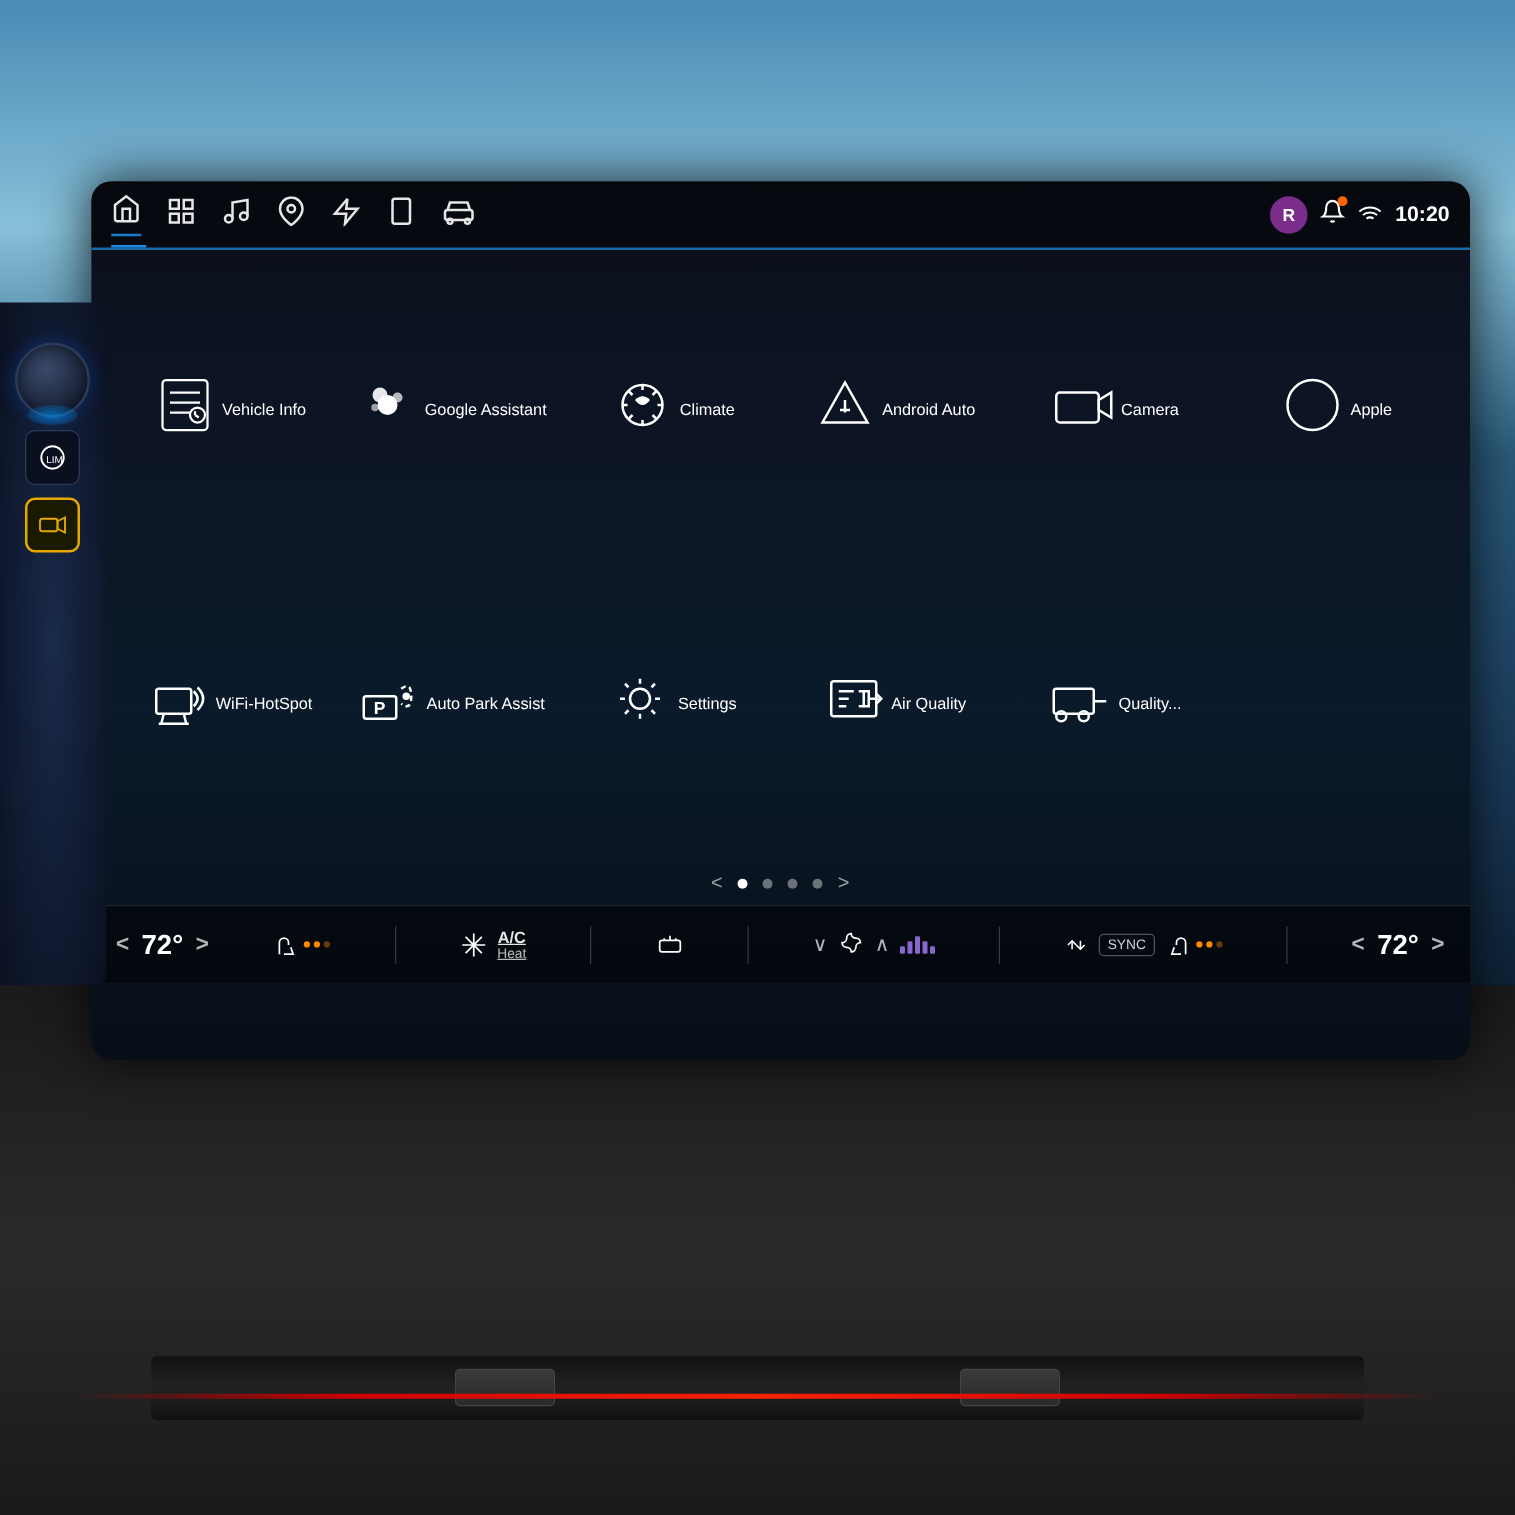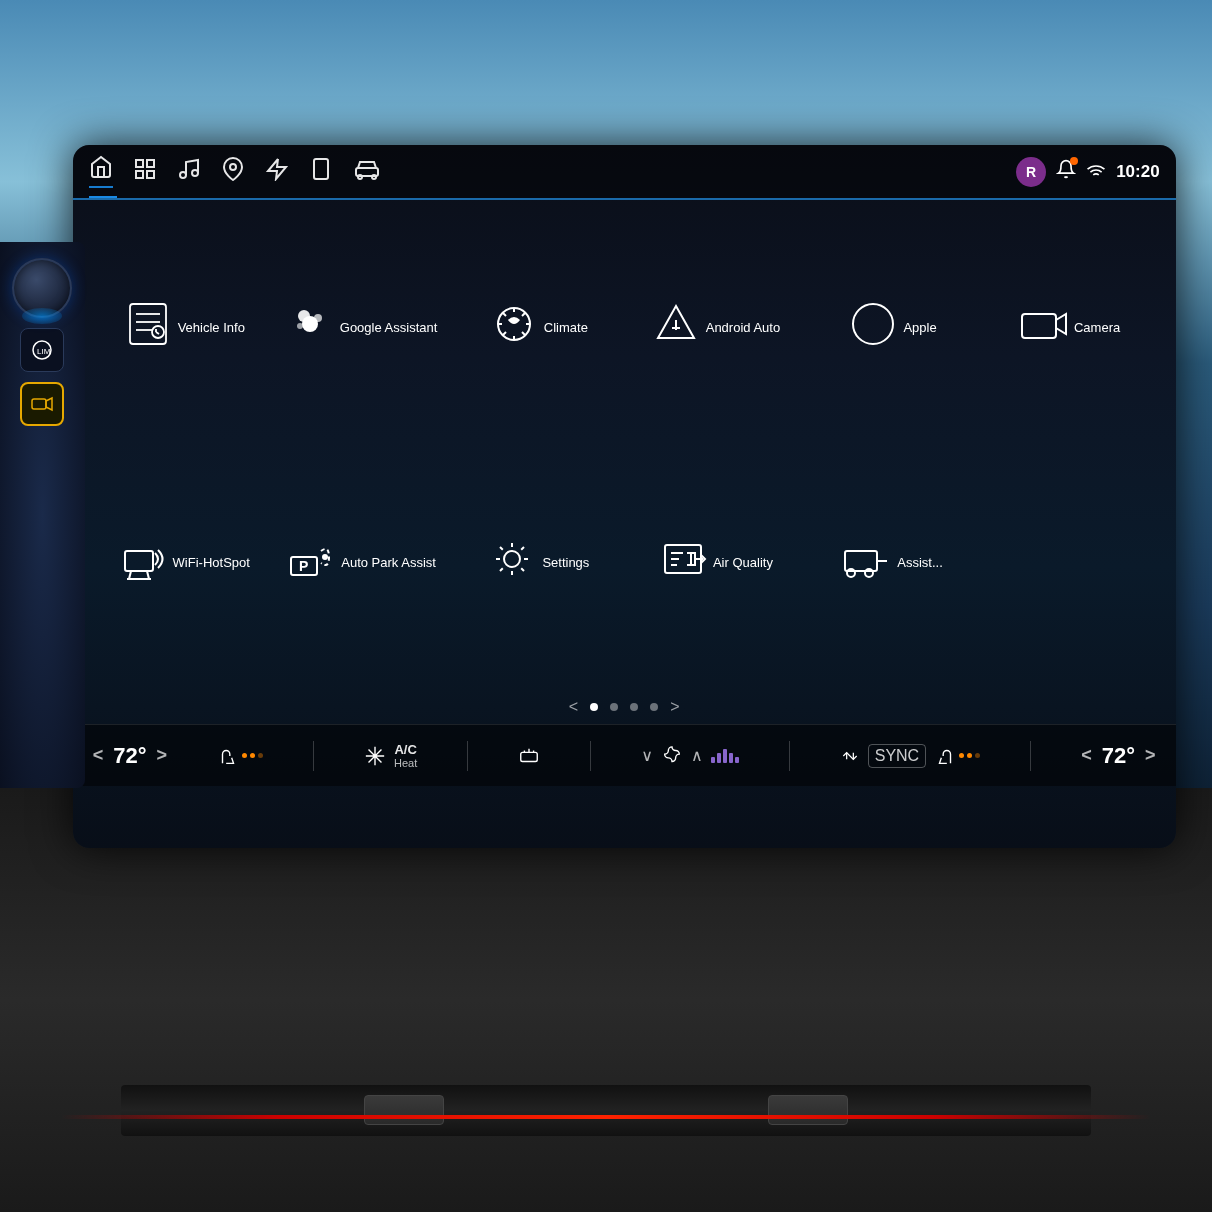--- a/index.html
+++ b/index.html
@@ -70,21 +70,21 @@
       position: absolute;
       left: 0; top: 20%;
       width: 7%; height: 45%;
       background: radial-gradient(ellipse at center, #1a2a4a 0%, #0a1020 100%);
       border-radius: 0 8px 8px 0;
       z-index: 5;
       display: flex;
       flex-direction: column;
       align-items: center;
       justify-content: flex-start;
-      padding-top: 16px;
+      padding-top: 32px;
       gap: 10px;
     }
 
     .knob {
       width: 60px; height: 60px;
       border-radius: 50%;
       background: radial-gradient(circle at 40% 35%, #3a4a6a, #0a1020);
       border: 2px solid #2a3a5a;
       position: relative;
       box-shadow: 0 0 15px rgba(0,100,255,0.3), inset 0 0 10px rgba(0,0,0,0.5);
@@ -289,21 +289,21 @@
       gap: 2px;
       align-items: flex-end;
     }
     .fan-bar {
       width: 4px;
       background: #8866cc;
       border-radius: 1px;
     }
 
     .sync-btn {
-      font-size: 16px;
+      font-size: 11px;
       color: rgba(255,255,255,0.8);
       border: 1px solid rgba(255,255,255,0.3);
       padding: 2px 6px;
       border-radius: 4px;
     }
 
     .seat-heat {
       display: flex;
       gap: 3px;
       align-items: center;
@@ -480,37 +480,37 @@
         <div class="app-icon">
           <svg width="52" height="52" viewBox="0 0 52 52" fill="none" stroke="white" stroke-width="2">
             <polygon points="26,8 44,40 8,40"></polygon>
             <line x1="26" y1="22" x2="26" y2="32"></line>
             <line x1="22" y1="30" x2="30" y2="30"></line>
           </svg>
         </div>
         <span class="app-label">Android Auto</span>
       </div>
 
-      <div class="app-item partial">
-        <div class="app-icon">
-          <svg width="52" height="52" viewBox="0 0 52 52" fill="none" stroke="white" stroke-width="2">
-            <circle cx="26" cy="26" r="20"></circle>
-          </svg>
-        </div>
-        <span class="app-label">Apple</span>
-      </div>
-
       <div class="app-item">
         <div class="app-icon">
           <svg width="52" height="52" viewBox="0 0 52 52" fill="none" stroke="white" stroke-width="2">
             <rect x="4" y="16" width="34" height="24" rx="3"></rect>
             <polygon points="38,22 48,16 48,36 38,30"></polygon>
           </svg>
         </div>
         <span class="app-label">Camera</span>
+      </div>
+
+      <div class="app-item partial">
+        <div class="app-icon">
+          <svg width="52" height="52" viewBox="0 0 52 52" fill="none" stroke="white" stroke-width="2">
+            <circle cx="26" cy="26" r="20"></circle>
+          </svg>
+        </div>
+        <span class="app-label">Apple</span>
       </div>
 
       <div class="app-item">
         <div class="app-icon">
           <svg width="52" height="52" viewBox="0 0 52 52" fill="none" stroke="white" stroke-width="2">
             <rect x="8" y="18" width="28" height="20" rx="2"></rect>
             <line x1="14" y1="38" x2="12" y2="46"></line>
             <line x1="30" y1="38" x2="32" y2="46"></line>
             <line x1="10" y1="46" x2="34" y2="46"></line>
             <path d="M38 20 Q44 26 38 32"></path>
@@ -560,21 +560,21 @@
 
       <div class="app-item partial">
         <div class="app-icon">
           <svg width="52" height="52" viewBox="0 0 52 52" fill="none" stroke="white" stroke-width="2">
             <rect x="4" y="18" width="32" height="20" rx="2"></rect>
             <line x1="36" y1="28" x2="46" y2="28"></line>
             <circle cx="10" cy="40" r="4"></circle>
             <circle cx="28" cy="40" r="4"></circle>
           </svg>
         </div>
-        <span class="app-label">Assist...</span>
+        <span class="app-label">Quality...</span>
       </div>
     </div>
 
     <div class="pagination">
       <span class="page-arrow">&lt;</span>
       <div class="page-dot active"></div>
       <div class="page-dot"></div>
       <div class="page-dot"></div>
       <div class="page-dot"></div>
       <span class="page-arrow">&gt;</span>
@@ -597,21 +597,21 @@
         <div class="heat-dot"></div>
         <div class="heat-dot dim"></div>
       </div>
 
       <div class="climate-divider"></div>
 
       <div class="climate-section">
         <svg width="22" height="22" viewBox="0 0 24 24" fill="none" stroke="white" stroke-width="1.5">
           <path d="M12 2v20M2 12h20M4.93 4.93l14.14 14.14M19.07 4.93L4.93 19.07"></path>
         </svg>
-        <div style="text-align:center;line-height:1.2;">
+        <div style="text-align:center;line-height:1.2;text-decoration:underline;">
           <div style="font-size:13px;font-weight:bold;">A/C</div>
           <div style="font-size:11px;opacity:0.8;">Heat</div>
         </div>
       </div>
 
       <div class="climate-divider"></div>
 
       <div class="climate-section">
         <svg width="22" height="22" viewBox="0 0 24 24" fill="none" stroke="white" stroke-width="1.5">
           <rect x="3" y="8" width="18" height="10" rx="2"></rect>

